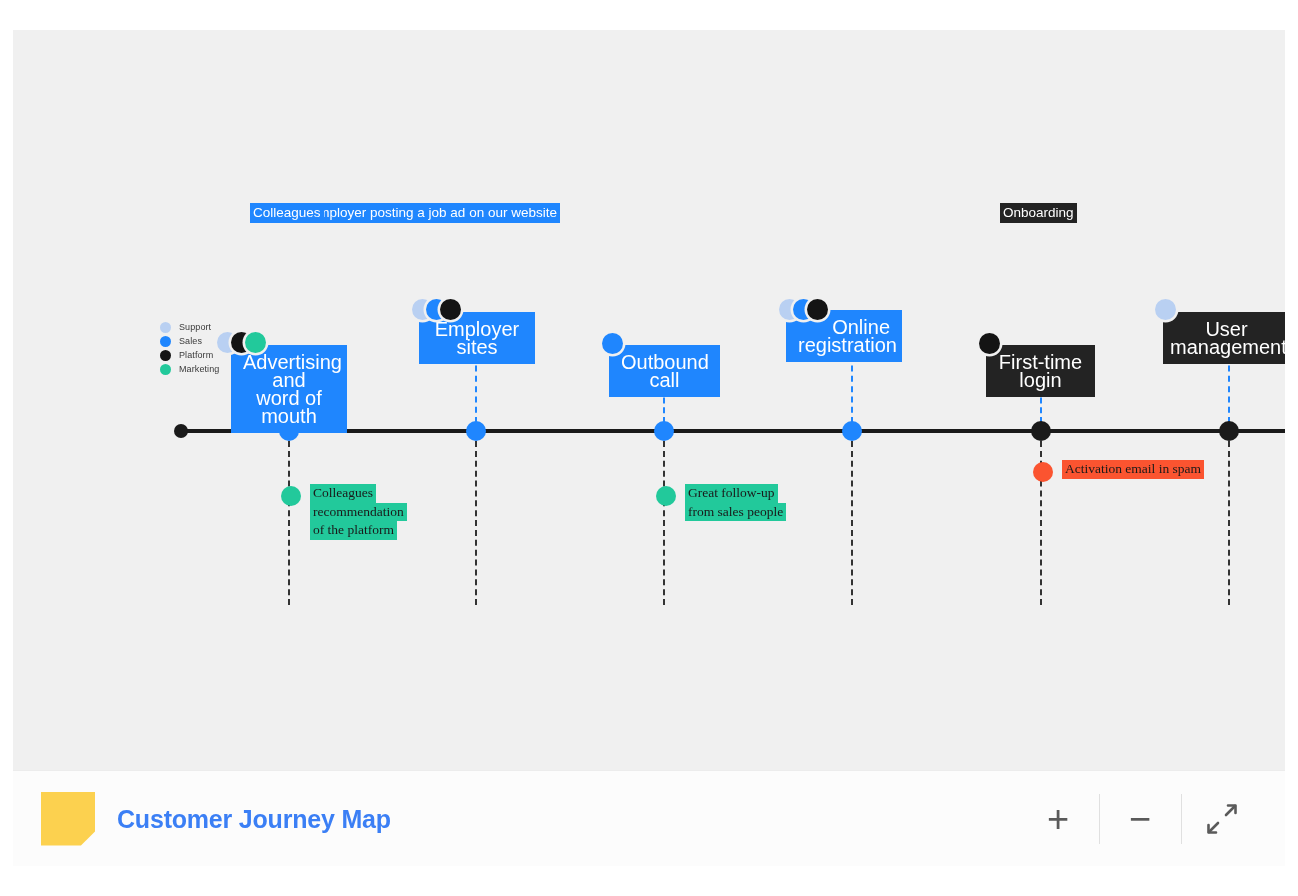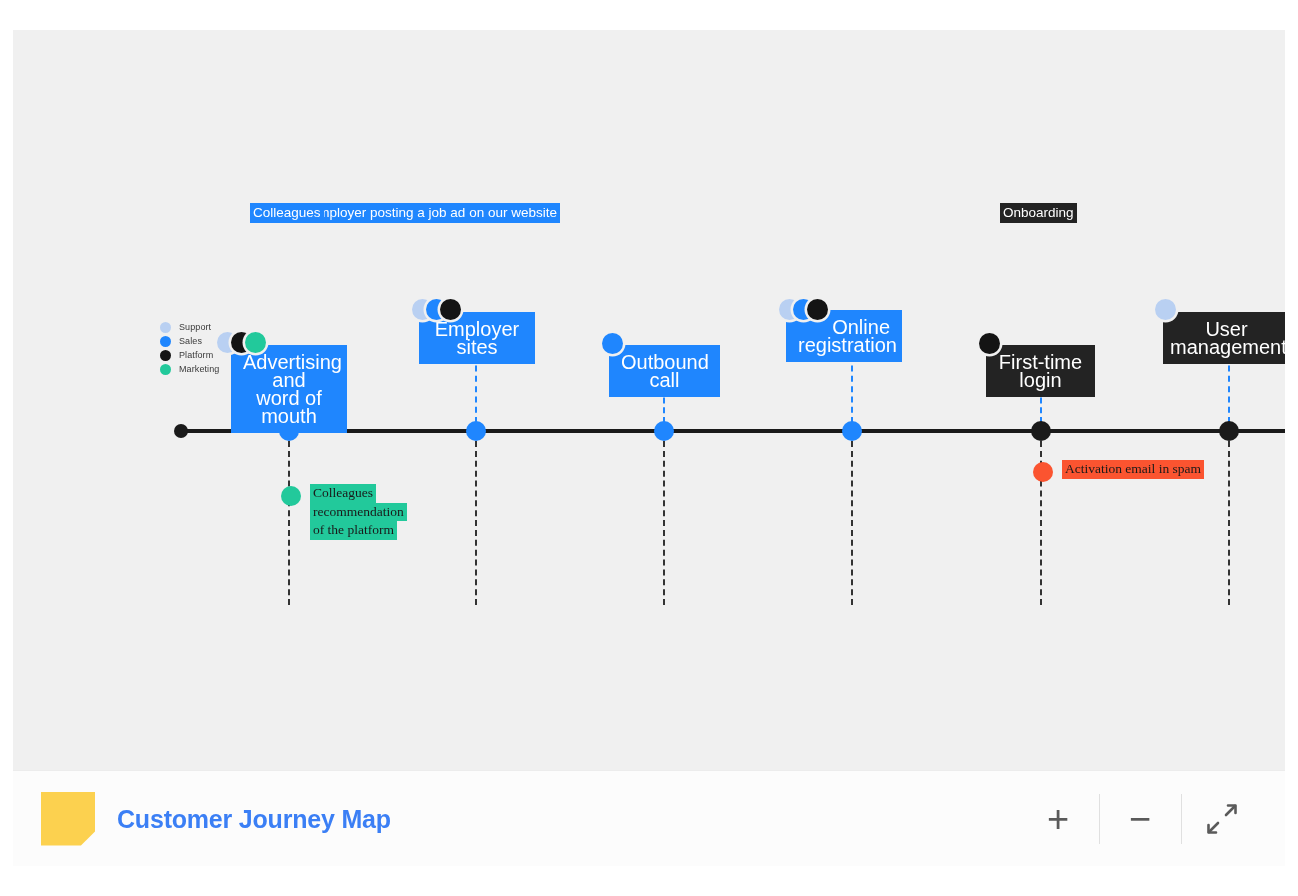--- a/index.html
+++ b/index.html
@@ -260,20 +260,27 @@
           <span class="d c-support"></span>
         </div>
         <div class="note green" style="left: 268px; top: 454px;">
           <div class="bullet"></div>
           <div class="lines">
             <span>Colleagues</span>
             <span>recommendation</span>
             <span>of the platform</span>
           </div>
         </div>
+        <div class="note green" style="left: 643px; top: 454px;">
+          <div class="bullet"></div>
+          <div class="lines">
+            <span>Great follow-up</span>
+            <span>from sales people</span>
+          </div>
+        </div>
         <div class="note red" style="left: 1020px; top: 430px;">
           <div class="bullet"></div>
           <div class="lines">
             <span>Activation email in spam</span>
           </div>
         </div>
       </div>
   </div>
 
   <div class="footer">

